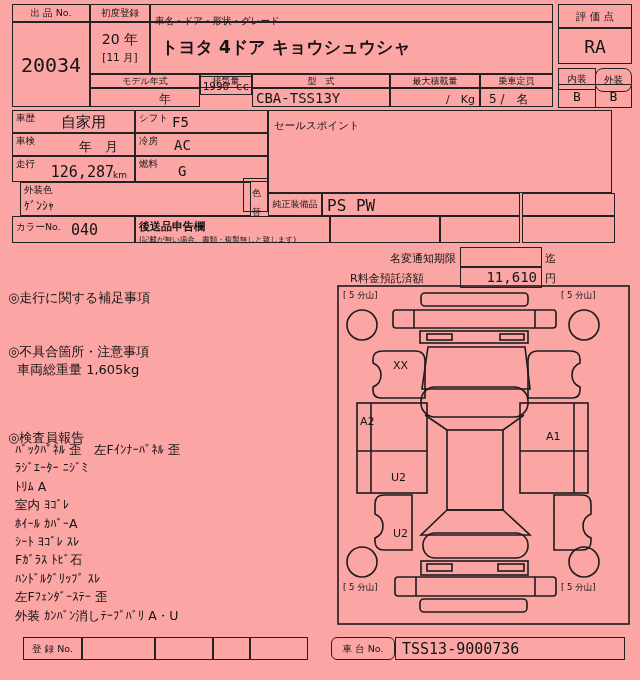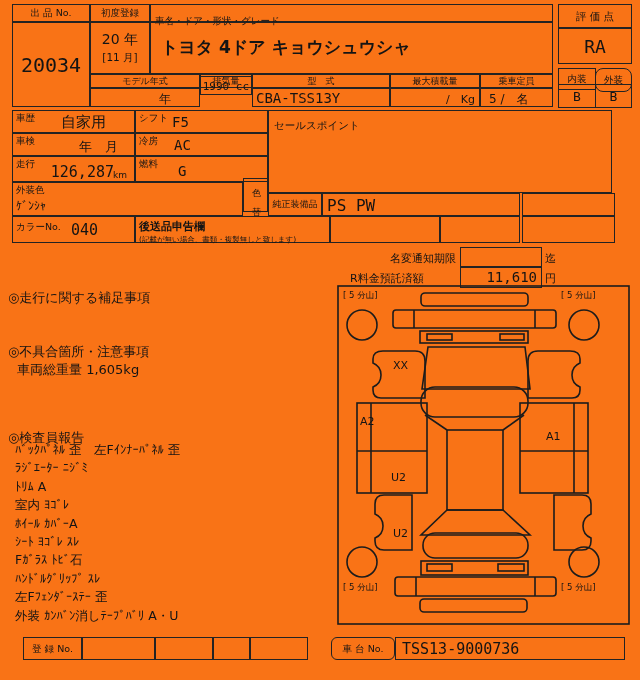--- a/index.html
+++ b/index.html
@@ -1,16 +1,16 @@
 <!DOCTYPE html>
 <html><head>
 <meta charset="utf-8">
 <style>
   html,body{margin:0;padding:0;background:#fff;}
-  .sheet{position:relative;width:640px;height:680px;background:#f97316;overflow:hidden;
+  .sheet{position:relative;width:640px;height:680px;background:#fca5a5;overflow:hidden;
          font-family:"DejaVu Sans","Liberation Sans",sans-serif;color:#141414;}
   .abs{position:absolute;box-sizing:border-box;}
   .bx{border:1.6px solid #232323;}
   .thin{border-width:1.2px;}
   .lbl{font-size:9.5px;line-height:1;color:#141414;}
   .corner{position:absolute;left:3px;top:2px;}
   .ctr{display:flex;align-items:center;justify-content:center;}
   .mono{font-family:"DejaVu Sans Mono","Liberation Mono",monospace;}
   .val{display:block;}
   svg text{font-family:"DejaVu Sans","Liberation Sans",sans-serif;}
@@ -114,21 +114,21 @@
   <div class="abs bx" style="left:12px;top:156px;width:123px;height:26px;">
     <span class="lbl corner">走行</span>
     <span style="position:absolute;right:20px;top:6px;font-size:15px;" class="mono">126,287</span>
     <span style="position:absolute;right:7px;top:13px;font-size:9px;">km</span>
   </div>
   <div class="abs bx" style="left:135px;top:156px;width:133px;height:26px;">
     <span class="lbl corner">燃料</span>
     <span class="val mono" style="font-size:14px;padding:6px 0 0 42px;">G</span>
   </div>
 
-  <div class="abs bx" style="left:12px;top:182px;width:231px;height:34px;padding:2px 3px;">
+  <div class="abs bx" style="left:20px;top:182px;width:231px;height:34px;padding:2px 3px;">
     <span class="lbl val">外装色</span>
     <span class="val" style="font-size:12px;margin-top:4px;">ｹﾞﾝｼｬ</span>
   </div>
   <div class="abs bx" style="left:243px;top:178px;width:25px;height:34px;padding:2px 8px;">
     <span class="lbl" style="font-size:9px;">色替</span>
   </div>
 
   <div class="abs bx" style="left:12px;top:216px;width:123px;height:27px;">
     <span class="lbl" style="position:absolute;left:3px;top:5px;">カラーNo.</span>
     <span class="mono" style="position:absolute;left:58px;top:4px;font-size:15px;">040</span>

